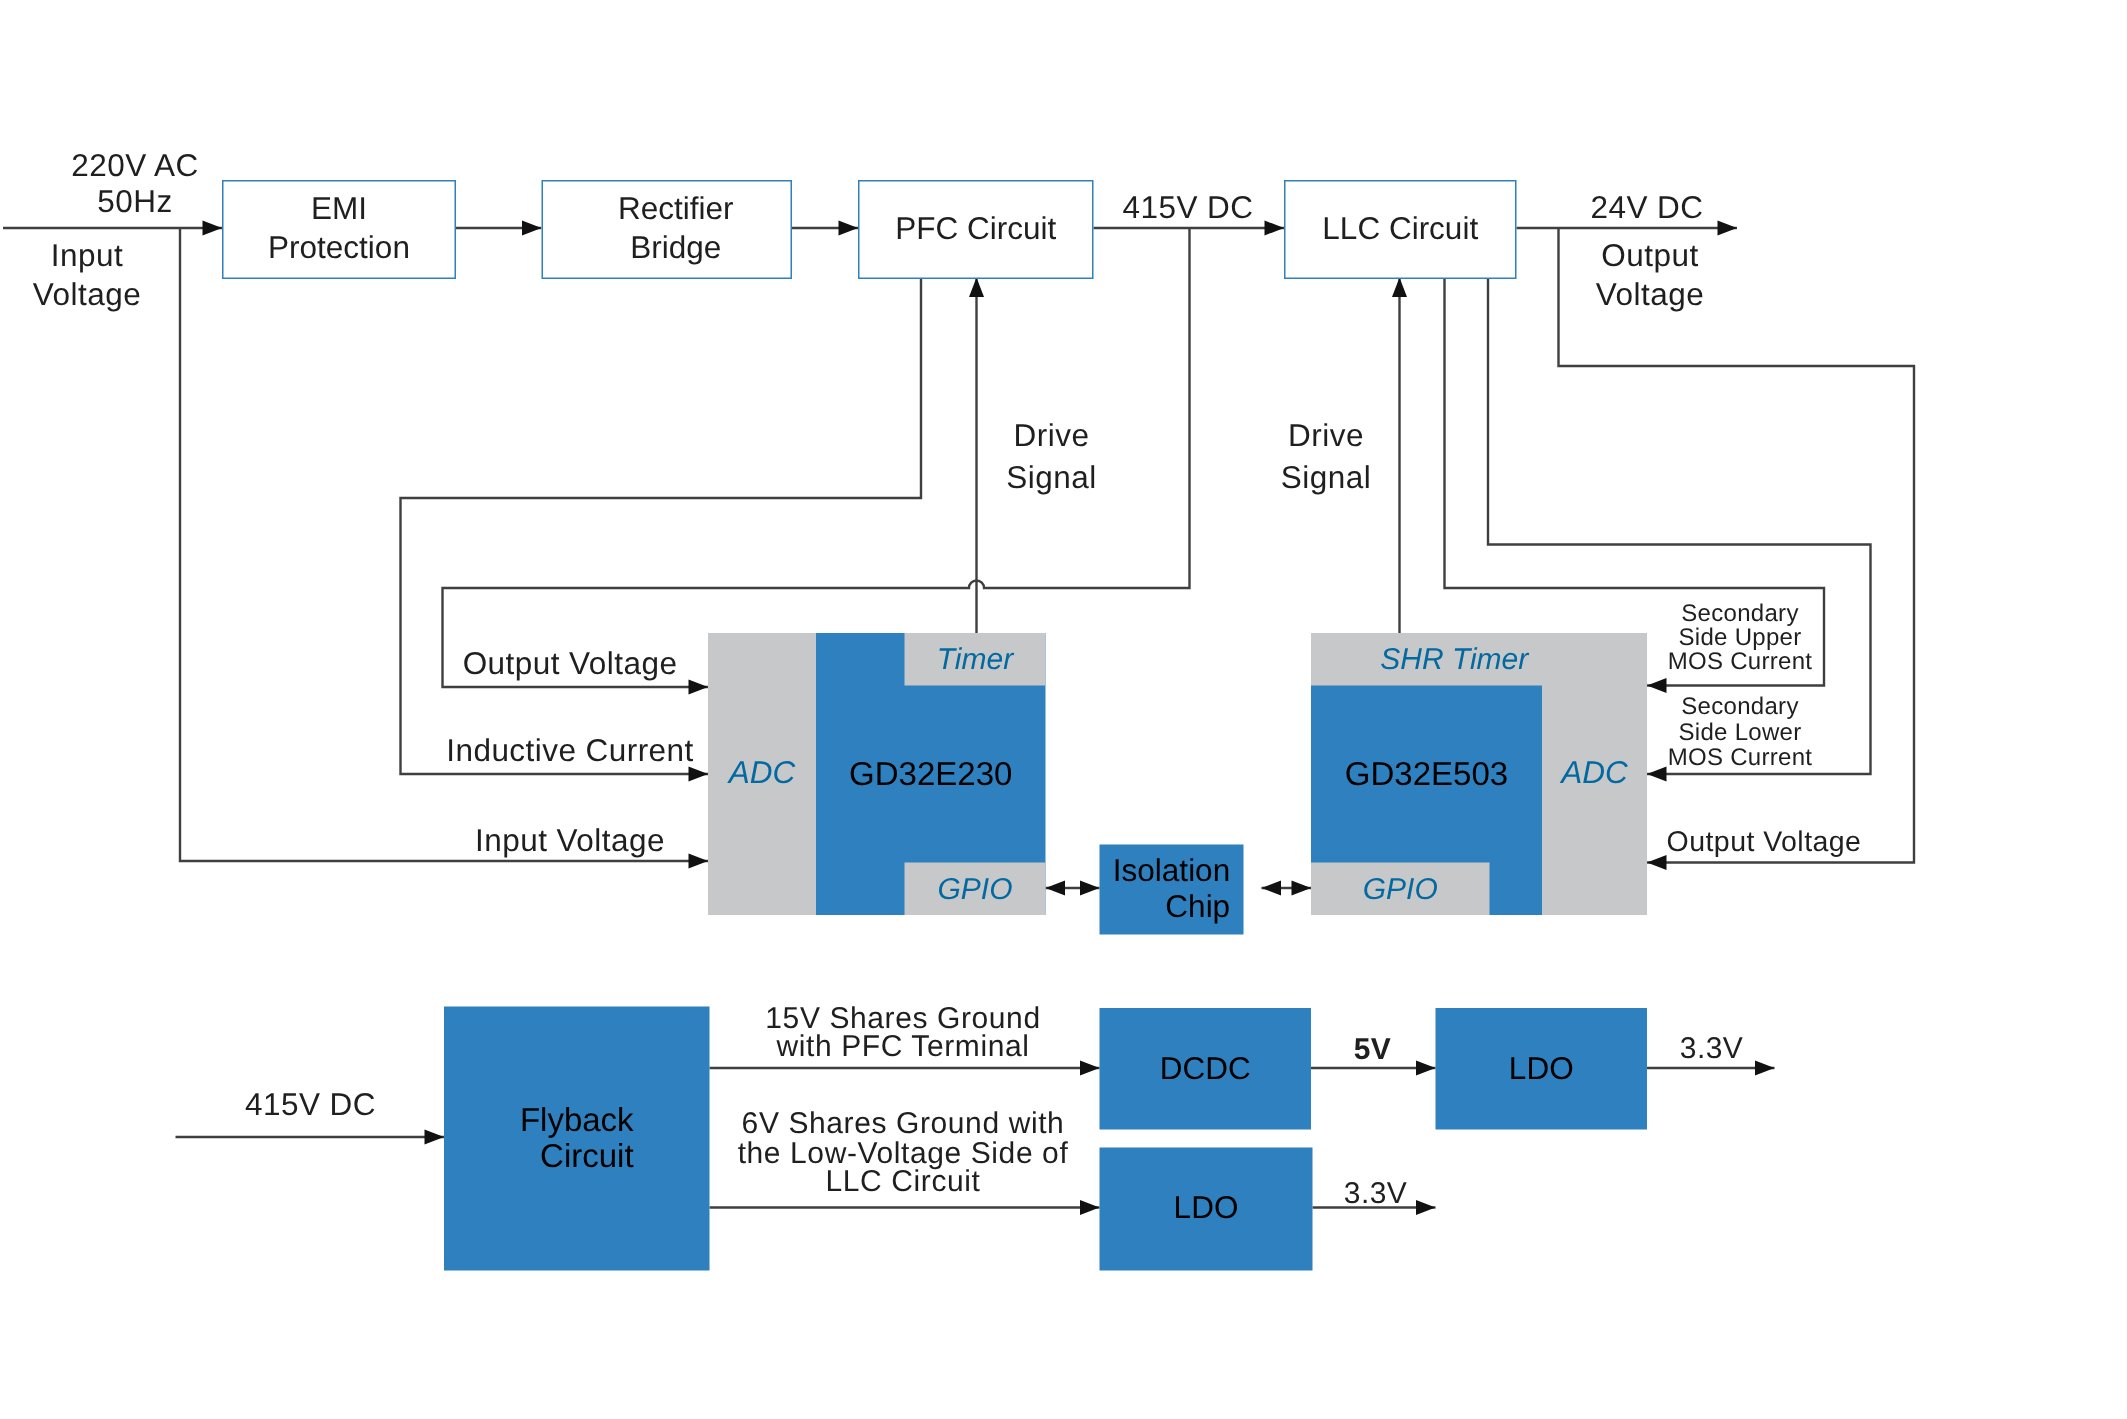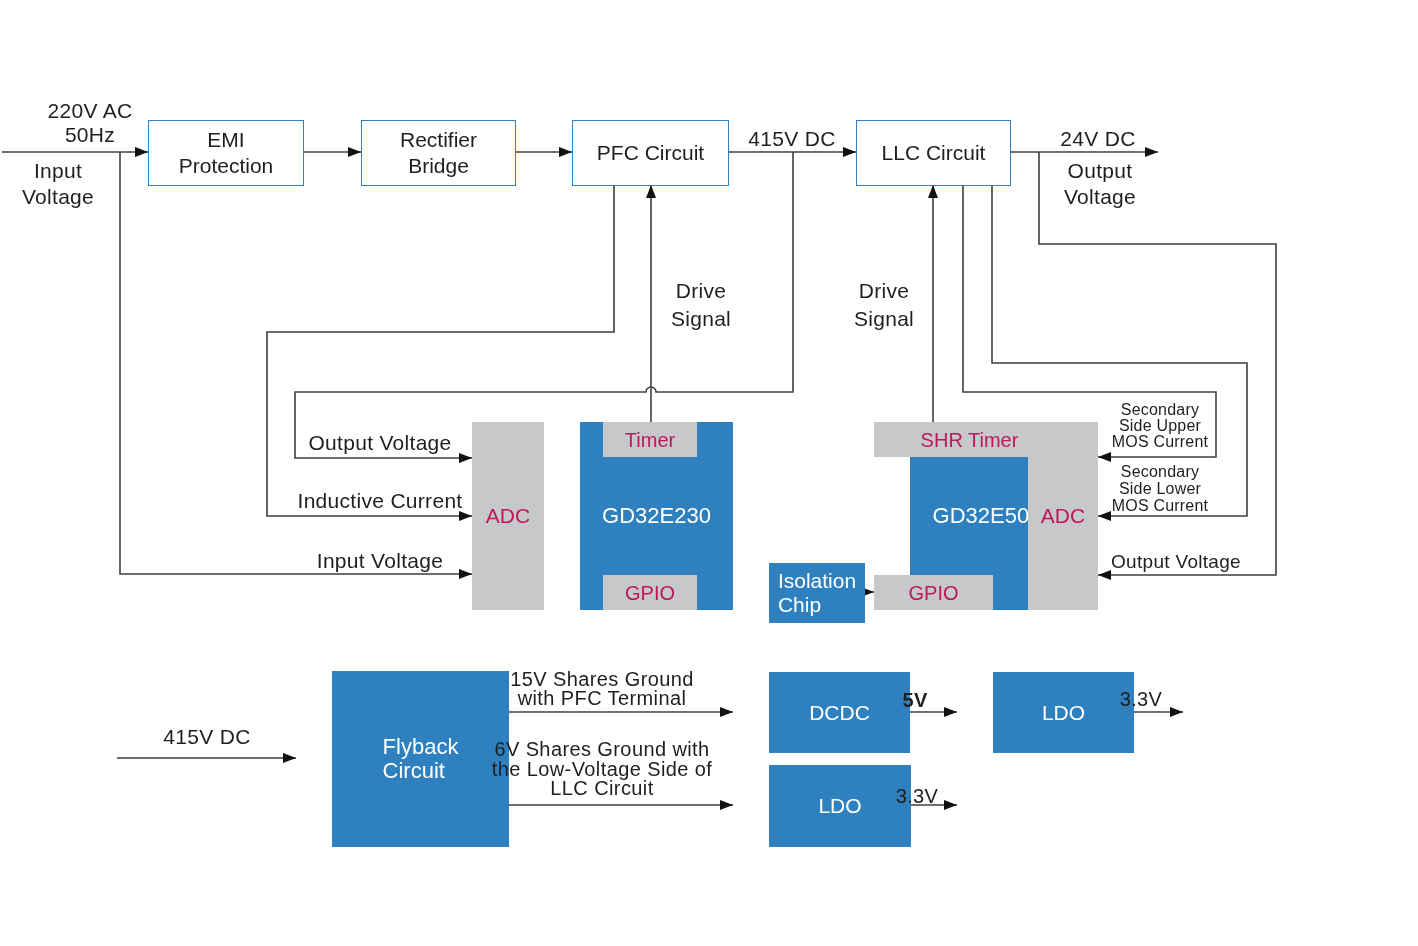--- a/index.html
+++ b/index.html
@@ -2,26 +2,26 @@
 <html style="--blue: #2E80BE; --gray: #C7C8CA; --line: #3F3F3F;"><head>
 <meta charset="utf-8">
 <style>
   html,body{margin:0;padding:0;background:#fff;}
   #stage{position:relative;width:1418px;height:946px;background:#fff;overflow:hidden;
          font-family:"Liberation Sans",sans-serif;color:#1f1f1f;}
   svg.wires{position:absolute;left:0;top:0;z-index:1;}
   .wbox{position:absolute;background:#fff;border:1.5px solid var(--blue);z-index:2;
         display:flex;align-items:center;justify-content:center;text-align:center;
         font-size:21px;line-height:26px;white-space:pre-line;}
-  .bbox{position:absolute;background:var(--blue);color:#ffffff;z-index:2;
-        display:flex;align-items:center;justify-content:center;text-align:left;
-        font-size:21px;line-height:26px;white-space:pre-line;margin-left:36px;}
-  .gbox{position:absolute;background:var(--gray);color:#be185d;z-index:3;
+  .bbox{position:absolute;background:var(--blue);color:#000000;z-index:2;
+        display:flex;align-items:center;justify-content:center;text-align:right;
+        font-size:21px;line-height:26px;white-space:pre-line;}
+  .gbox{position:absolute;background:var(--gray);color:#0369a1;z-index:3;
         display:flex;align-items:center;justify-content:center;text-align:center;
-        font-size:20px;line-height:24px;white-space:pre-line;}
+        font-size:20px;line-height:24px;white-space:pre-line;font-style:italic;}
   .lbl{position:absolute;z-index:4;white-space:pre-line;text-align:center;
        transform:translateX(-50%);font-size:21px;line-height:24px;letter-spacing:0.3px;}
 </style>
 </head>
 <body>
 
 <div id="stage">
 
   <svg class="wires" width="1418" height="946" viewBox="0 0 1418 946">
     <g stroke="#3F3F3F" stroke-width="1.6" fill="none">
@@ -69,21 +69,21 @@
       <polygon points="733,712 720,707 720,717"></polygon>
       <polygon points="957,712 944,707 944,717"></polygon>
       <polygon points="1183,712 1170,707 1170,717"></polygon>
       <polygon points="733,805 720,800 720,810"></polygon>
       <polygon points="957,805 944,800 944,810"></polygon>
     </g>
   </svg>
 
   <div class="wbox" style="left:148px;top:120px;width:154px;height:64px;">EMI
 Protection</div>
-  <div class="wbox" style="left:361px;top:120px;width:153px;height:64px;">Rectifier
+  <div class="wbox" style="left:361px;top:120px;width:153px;height:64px;padding-left:12px;">Rectifier
 Bridge</div>
   <div class="wbox" style="left:572px;top:120px;width:155px;height:64px;text-align:right;">PFC Circuit</div>
   <div class="wbox" style="left:856px;top:120px;width:153px;height:64px;">LLC Circuit</div>
 
   <div class="gbox" style="left:472px;top:422px;width:72px;height:188px;font-size:21px;">ADC</div>
   <div class="bbox" style="left:544px;top:422px;width:153px;height:188px;font-size:22px;">GD32E230</div>
   <div class="gbox" style="left:603px;top:422px;width:94px;height:35px;">Timer</div>
   <div class="gbox" style="left:603px;top:575px;width:94px;height:35px;">GPIO</div>
 
   <div class="bbox" style="left:874px;top:422px;width:154px;height:188px;font-size:22px;">GD32E503</div>

